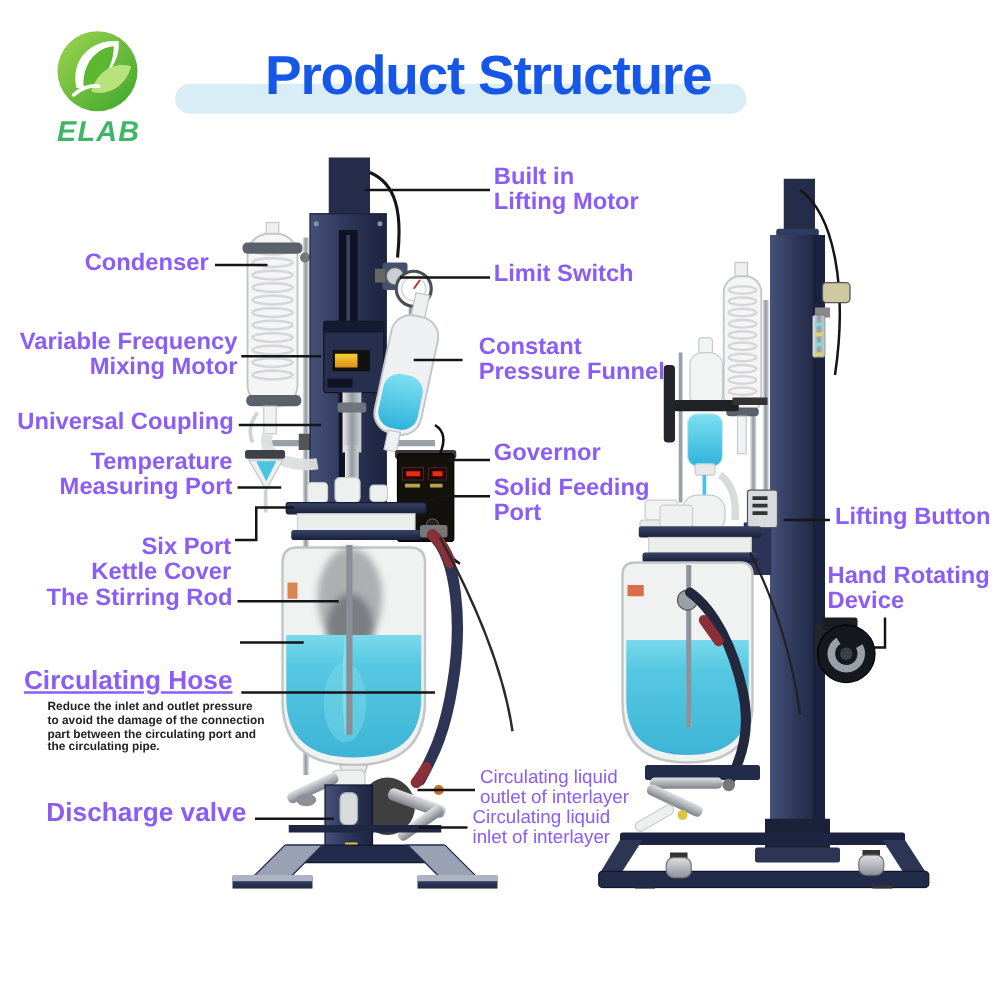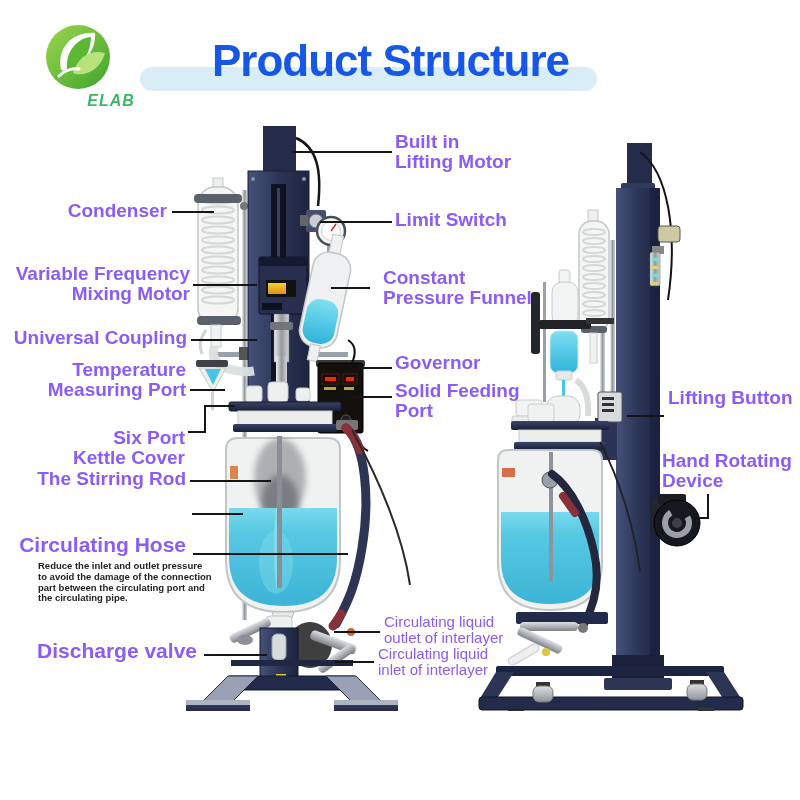--- a/index.html
+++ b/index.html
@@ -9,21 +9,21 @@
   .lbl{position:absolute;font-weight:600;color:#8b5cf6;font-size:19px;line-height:1.06;
        white-space:pre-line;}
   .r{text-align:right;}
   .big{font-size:21px;}
   .small{font-size:15px;font-weight:400;line-height:1.05;}
   .note{width:175px;font-size:9.5px;font-weight:700;line-height:1.14;color:#222;}
   #title-pill{position:absolute;left:140px;top:67px;width:457px;height:24px;border-radius:13px;}
   #page-title{position:absolute;left:212px;top:36px;width:380px;font-size:44px;font-weight:700;
        letter-spacing:-1px;}
   #brand-text{position:absolute;left:44px;top:92px;width:70px;text-align:center;
-       font-size:16px;font-weight:700;font-style:italic;letter-spacing:1px;margin-left:32px;}
+       font-size:23px;font-weight:700;font-style:italic;letter-spacing:1px;}
 </style>
 </head>
 <body>
 
 <div id="stage">
 
   <div id="title-pill" style="background:#d8edf5;"></div>
   <div id="page-title" style="color:#1757e8;">Product Structure</div>
 
   <svg style="position:absolute;left:45px;top:24px;" width="66" height="66" viewBox="0 0 66 66">
@@ -415,25 +415,25 @@
 Measuring Port</div>
   <div class="lbl r" style="right:613px;top:328px;">Universal Coupling</div>
   <div class="lbl" style="left:373px;top:268px;margin-left:10px;">Constant
 Pressure Funnel</div>
   <div class="lbl" style="left:395px;top:353px;">Governor</div>
   <div class="lbl" style="left:395px;top:381px;">Solid Feeding
 Port</div>
   <div class="lbl r" style="right:615px;top:428px;">Six Port
 Kettle Cover</div>
   <div class="lbl r" style="right:614px;top:469px;">The Stirring Rod</div>
-  <div class="lbl r big" style="right:614px;top:534px;">Circulating Hose</div>
+  <div class="lbl r big" style="right:614px;top:534px;text-decoration:underline;">Circulating Hose</div>
   <div class="lbl note" style="left:38px;top:561px;">Reduce the inlet and outlet pressure to avoid the damage of the connection part between the circulating port and the circulating pipe.</div>
   <div class="lbl r big" style="right:603px;top:640px;">Discharge valve</div>
   <div class="lbl small" style="left:384px;top:614px;">Circulating liquid
 outlet of interlayer</div>
   <div class="lbl small" style="left:378px;top:646px;">Circulating liquid
 inlet of interlayer</div>
   <div class="lbl r big" style="right:632px;top:711px;">Casters</div>
-  <div class="lbl" style="left:668px;top:388px;">Lifting Button</div>
+  <div class="lbl" style="left:668px;top:404px;">Lifting Button</div>
   <div class="lbl" style="left:662px;top:451px;">Hand Rotating
 Device</div>
 
 </div>
 
 </body></html>

